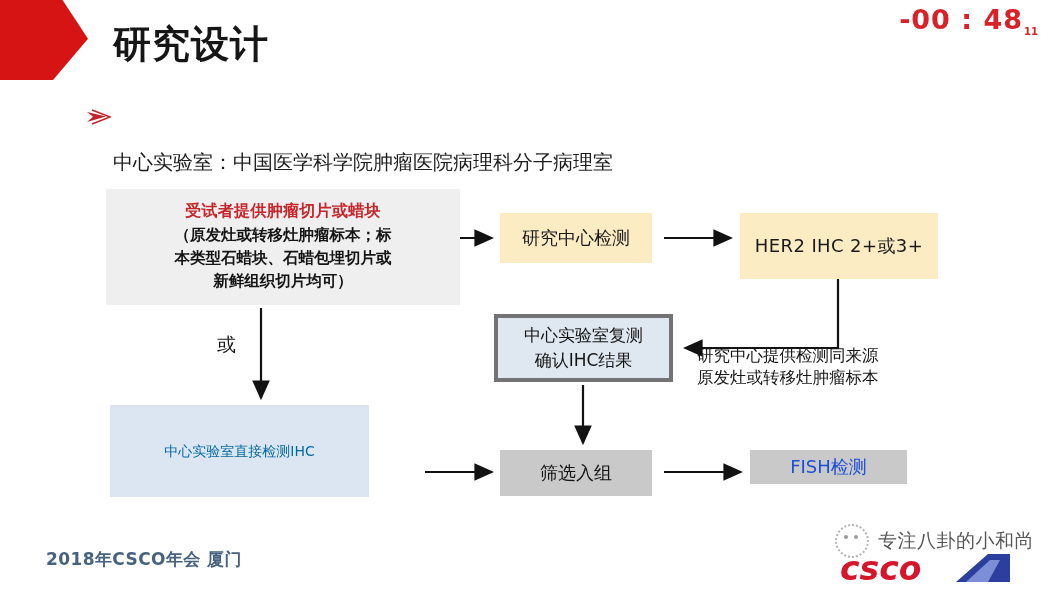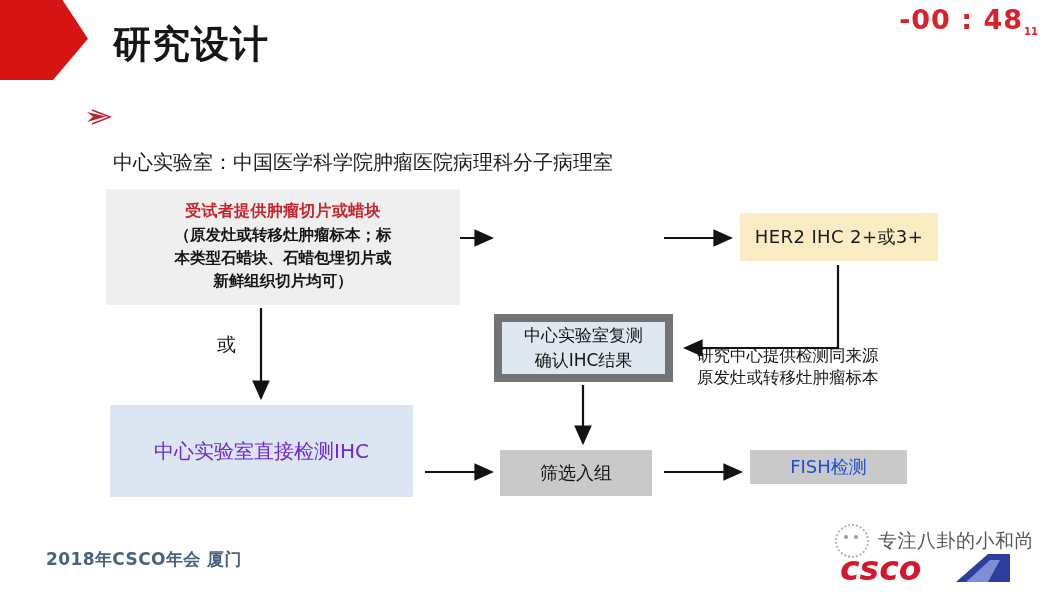--- a/index.html
+++ b/index.html
@@ -118,42 +118,42 @@
 
   .box-center-test {
     left: 500px; top: 213px;
     width: 152px; height: 50px;
     background: #fcecc4;
     color: #1a1a1a;
     font-size: 18px;
   }
   .box-her2 {
     left: 740px; top: 213px;
-    width: 198px; height: 48px;
+    width: 198px; height: 66px;
     background: #fcecc4;
     color: #1a1a1a;
     font-size: 18px;
     letter-spacing: 0.4px;
   }
 
   .box-retest {
     left: 494px; top: 314px;
     width: 179px; height: 68px;
     background: #dfe7f0;
-    border: 8px solid #737373;
+    border: 4px solid #737373;
     color: #141414;
     font-size: 17px;
   }
 
   .box-direct-ihc {
     left: 110px; top: 405px;
-    width: 303px; height: 92px;
+    width: 259px; height: 92px;
     background: #dce6f2;
-    color: #6d28d9;
-    font-size: 20px;
+    color: #0369a1;
+    font-size: 14px;
   }
   .box-screen-in {
     left: 500px; top: 450px;
     width: 152px; height: 46px;
     background: #c9c9c9;
     color: #141414;
     font-size: 18px;
   }
   .box-fish {
     left: 750px; top: 450px;
@@ -282,20 +282,21 @@
 
   <div class="box box-source">
     <div class="hdr">受试者提供肿瘤切片或蜡块</div>
     <div class="body">
       <div>（原发灶或转移灶肿瘤标本；标</div>
       <div>本类型石蜡块、石蜡包埋切片或</div>
       <div>新鲜组织切片均可）</div>
     </div>
   </div>
 
+  <div class="box box-center-test">研究中心检测</div>
 
   <div class="box box-her2">HER2 IHC 2+或3+</div>
 
   <div class="box box-retest">
     <div>中心实验室复测</div>
     <div>确认IHC结果</div>
   </div>
 
   <div class="label-or">或</div>
 

